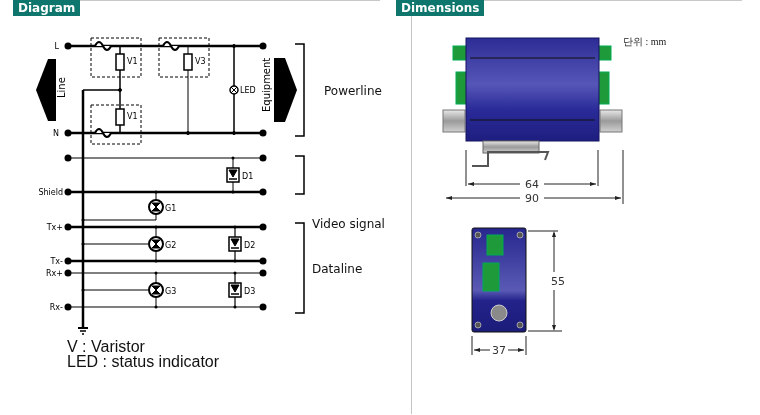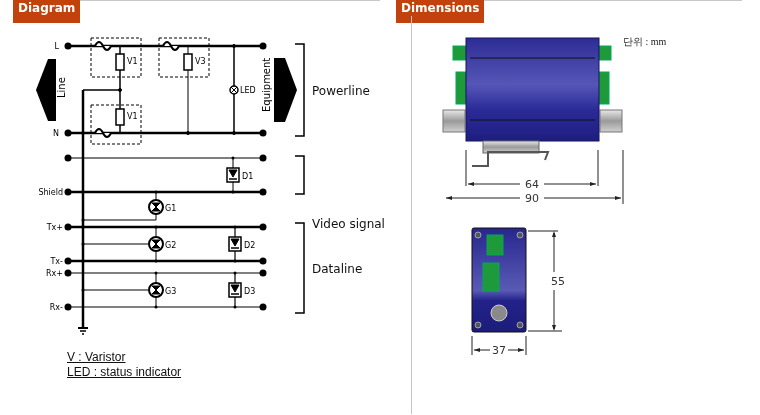--- a/index.html
+++ b/index.html
@@ -1,21 +1,21 @@
 <!DOCTYPE html>
 <html><head>
 <meta charset="utf-8">
 <style>
   html, body { margin:0; padding:0; background:#fff; }
   body { width:760px; height:415px; position:relative; overflow:hidden; font-family:"DejaVu Sans", sans-serif; }
   .hdr-line { position:absolute; top:0; height:1px; background:#c8c8c8; }
-  .tab { position:absolute; top:0; height:23px; background:#c2410c; color:#fff; font-family:"DejaVu Sans", sans-serif; font-weight:bold; font-size:12px; line-height:16px; padding:0 5px; }
+  .tab { position:absolute; top:0; height:16px; background:#0f766e; color:#fff; font-family:"DejaVu Sans", sans-serif; font-weight:bold; font-size:12px; line-height:16px; padding:0 5px; }
   .vsep { position:absolute; left:411px; top:16px; width:1px; height:398px; background:#c4c4c4; }
   svg { position:absolute; left:0; top:0; }
-  .legend { position:absolute; left:67px; top:350px; font-family:"Liberation Sans", sans-serif; font-size:12px; line-height:14.5px; color:#111;text-decoration:underline; }
+  .legend { position:absolute; left:67px; top:340px; font-family:"Liberation Sans", sans-serif; font-size:16px; line-height:14.5px; color:#111; }
   .group-label { position:absolute; font-family:"DejaVu Sans", sans-serif; font-size:12px; color:#111; }
   .dimtxt { font-family:"DejaVu Sans", sans-serif; font-size:11px; fill:#333; }
   .unit { position:absolute; left:623px; top:35px; font-size:10px; color:#222; font-family:Liberation Serif, serif; }
 </style>
 </head>
 <body>
 
 <div class="hdr-line" style="left:30px;width:350px;"></div>
 <div class="hdr-line" style="left:412px;width:330px;"></div>
 <div class="tab" style="left:13px;">Diagram</div>
@@ -156,21 +156,21 @@
     <text x="165" y="248">G2</text>
     <text x="165" y="294">G3</text>
     <text x="242" y="179">D1</text>
     <text x="244" y="248">D2</text>
     <text x="244" y="294">D3</text>
     <text x="0" y="0" font-size="10" transform="translate(65 98) rotate(-90)">Line</text>
     <text x="0" y="0" font-size="10" transform="translate(270 112) rotate(-90)">Equipment</text>
   </g>
 </svg>
 
-<div class="group-label" style="left:312px;top:84px;">Powerline</div>
+<div class="group-label" style="left:324px;top:84px;">Powerline</div>
 <div class="group-label" style="left:312px;top:169px;margin-top:48px;">Video signal</div>
 <div class="group-label" style="left:312px;top:262px;">Dataline</div>
 
 <div class="legend">
   <div>V : Varistor</div>
   <div>LED : status indicator</div>
 </div>
 
 <svg width="760" height="415" viewBox="0 0 760 415" style="pointer-events:none;">
   <defs>

